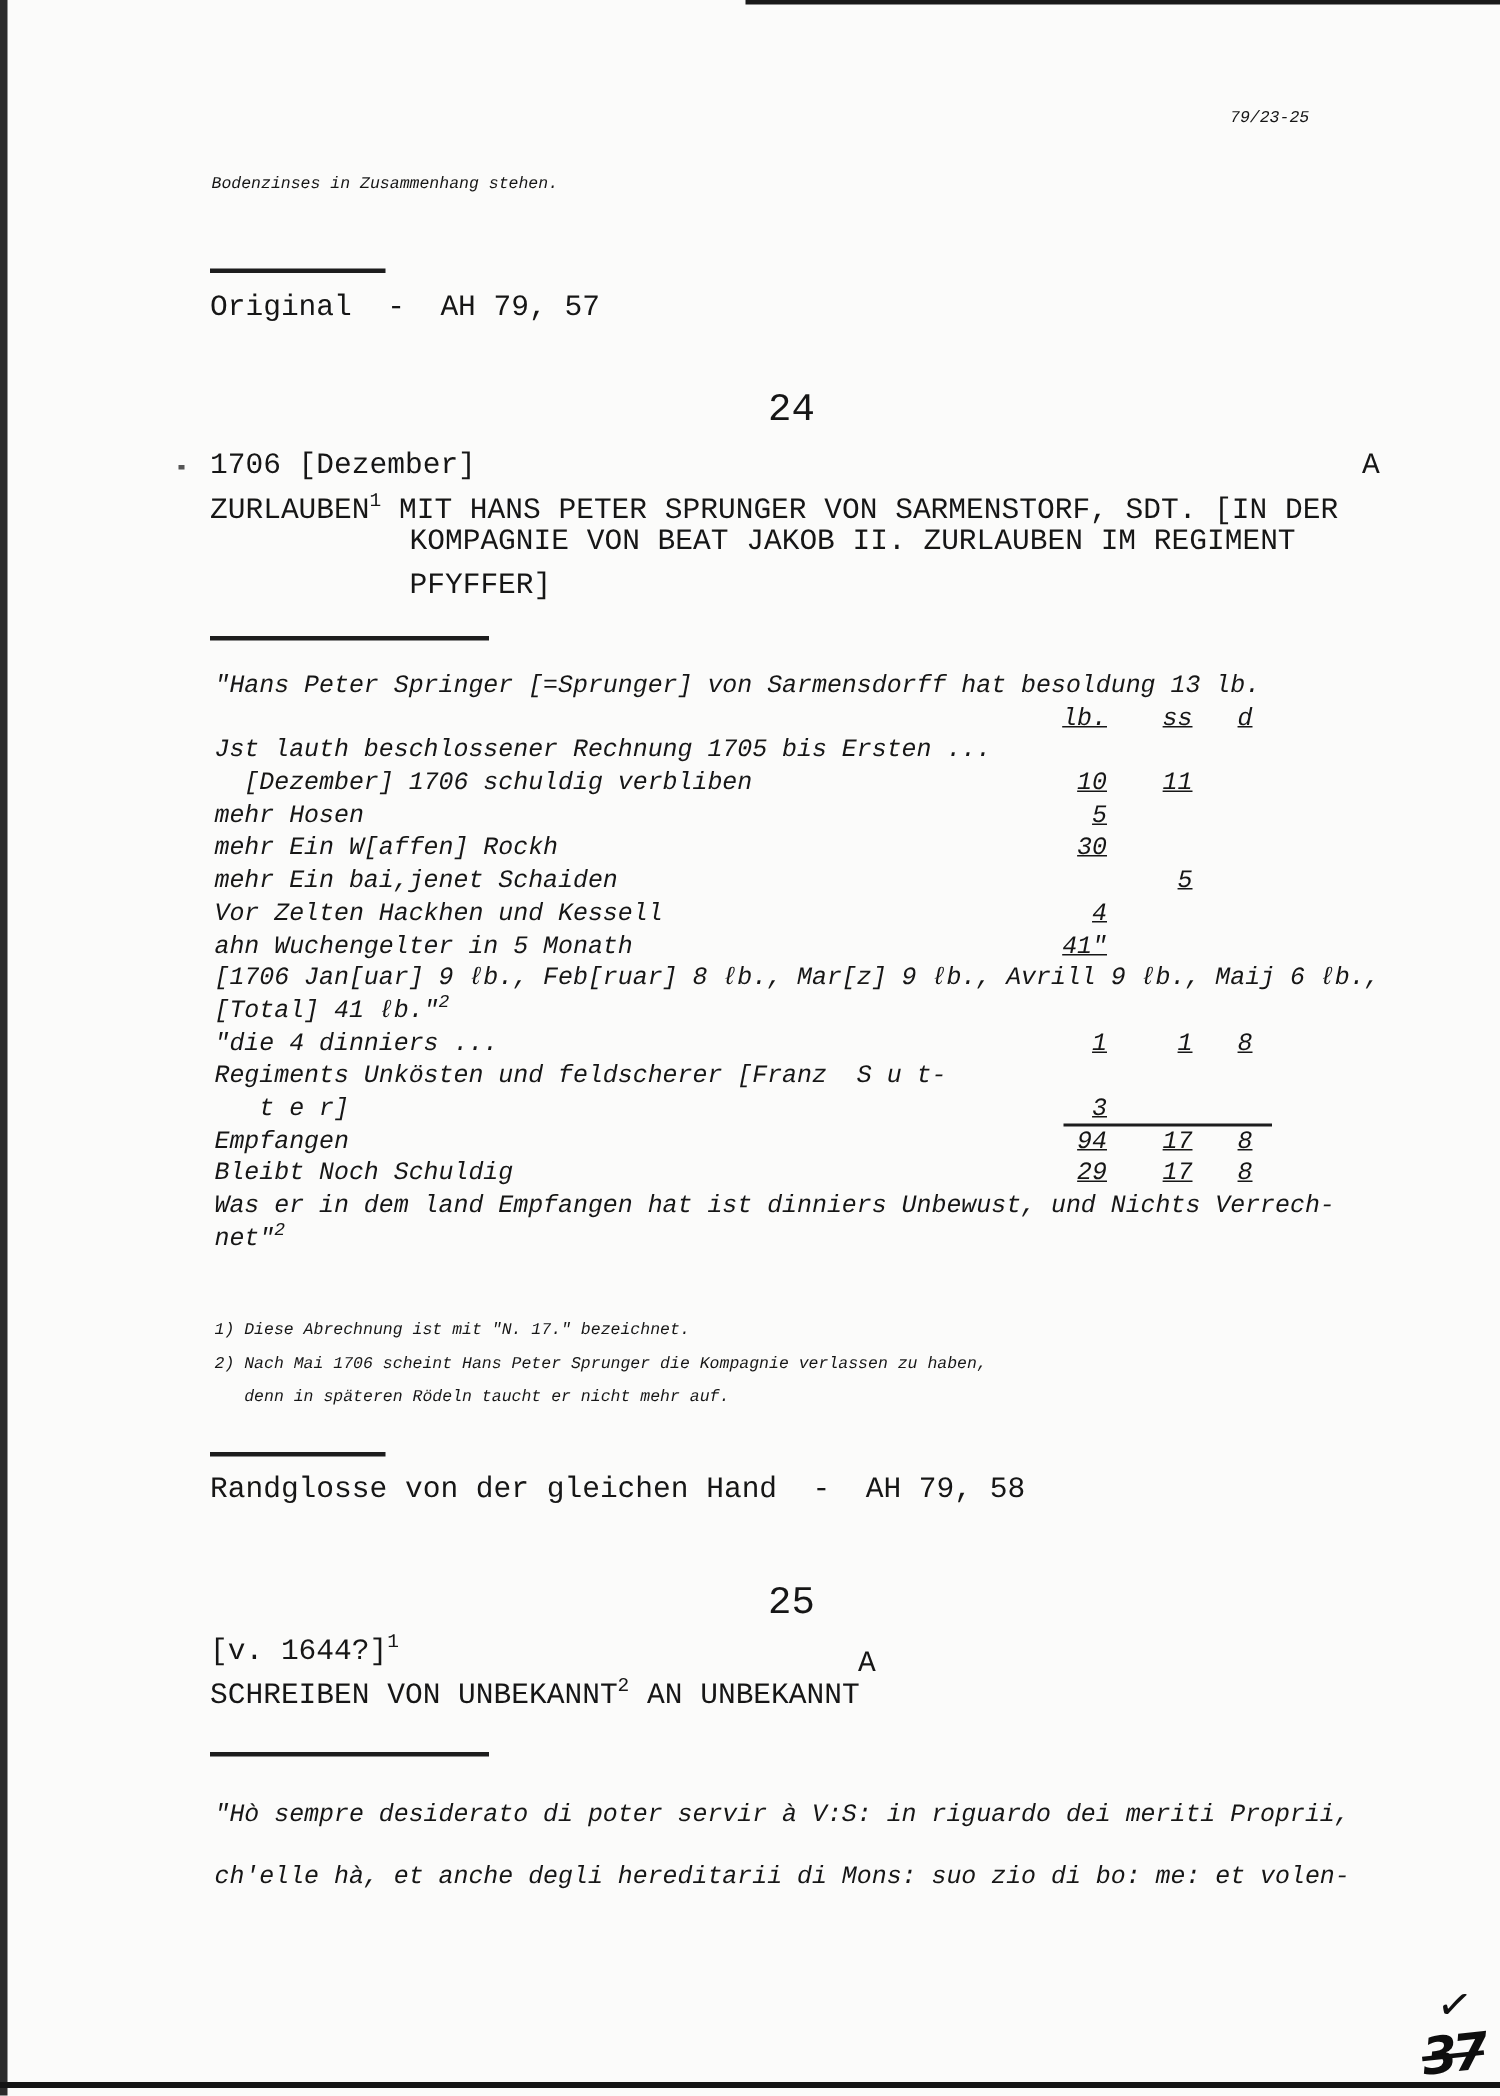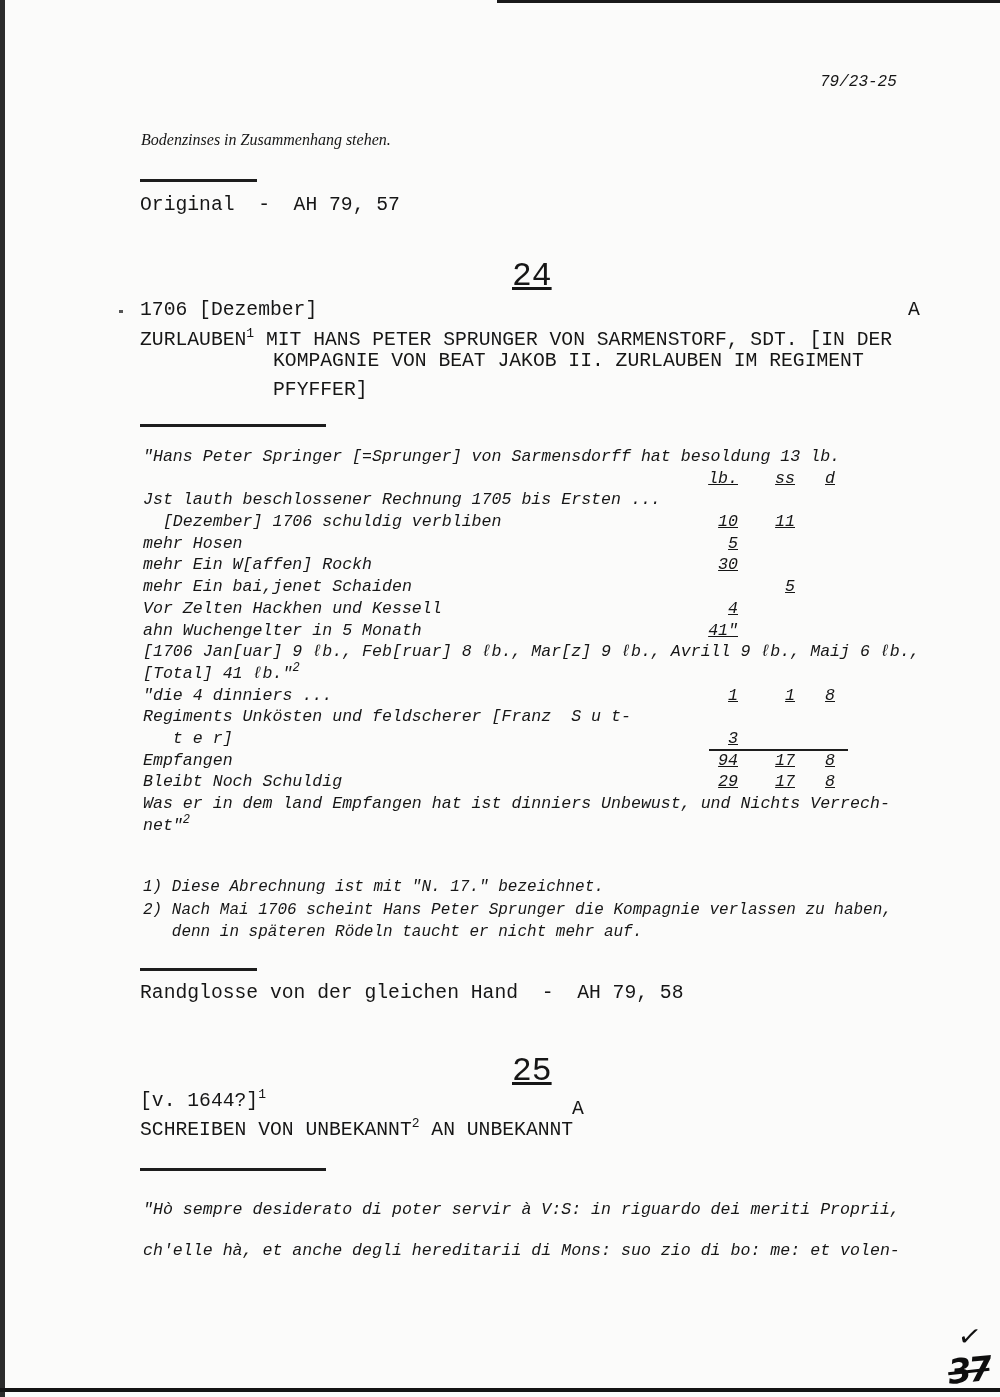--- a/index.html
+++ b/index.html
@@ -5,22 +5,22 @@
   html,body{margin:0;padding:0;}
   body{
     width:1000px;height:1397px;position:relative;
     background:#fbfbfa;color:#161616;
     font-family:"Liberation Mono","DejaVu Sans Mono",monospace;
     overflow:hidden;
   }
   .abs{position:absolute;white-space:pre;}
   
   .pica{font-size:19.7px;letter-spacing:0px;}
-  .elite{font-size:16px;font-style:italic;}
-  .num-big{font-size:33px;text-decoration:underline;}
+  .elite{font-size:11px;font-style:italic;}
+  .num-big{font-size:26px;}
   .rule{position:absolute;height:2.5px;background:#1d1d1d;}
   .sup-pica{font-size:13px;position:relative;top:-8px;}
   .sup-elite{font-size:12px;position:relative;top:-7px;}
   
   .border-left{position:absolute;left:0;top:0;width:5px;height:1397px;background:#2c2c2c;}
   .border-top{position:absolute;left:497px;top:0;width:503px;height:3px;background:#1a1a1a;}
   .border-bottom{position:absolute;left:0;top:1388px;width:1000px;height:4px;background:#141414;}
   
   #account{position:absolute;left:143px;top:446px;width:760px;}
   .acc-row{position:relative;height:21.7px;line-height:21.7px;font-size:16.6px;font-style:italic;white-space:pre;}
@@ -43,21 +43,21 @@
 </style>
 </head>
 <body>
 
 <div class="border-left"></div>
 <div class="border-top"></div>
 <div class="border-bottom"></div>
 
 <div class="abs elite" style="left:820px;top:73px;">79/23-25</div>
 
-<div class="abs elite" style="left:141px;top:131px;font-family:Liberation Serif, serif;">Bodenzinses in Zusammenhang stehen.</div>
+<div class="abs elite" style="left:141px;top:117px;">Bodenzinses in Zusammenhang stehen.</div>
 
 <div class="rule" style="left:140px;top:179px;width:117px;"></div>
 
 <div class="abs pica" style="left:140px;top:194px;">Original  -  AH 79, 57</div>
 
 <div class="abs pica num-big" style="left:512px;top:258px;">24</div>
 
 <div class="speck"></div>
 
 <div class="abs pica" style="left:140px;top:299px;">1706 [Dezember]</div>

